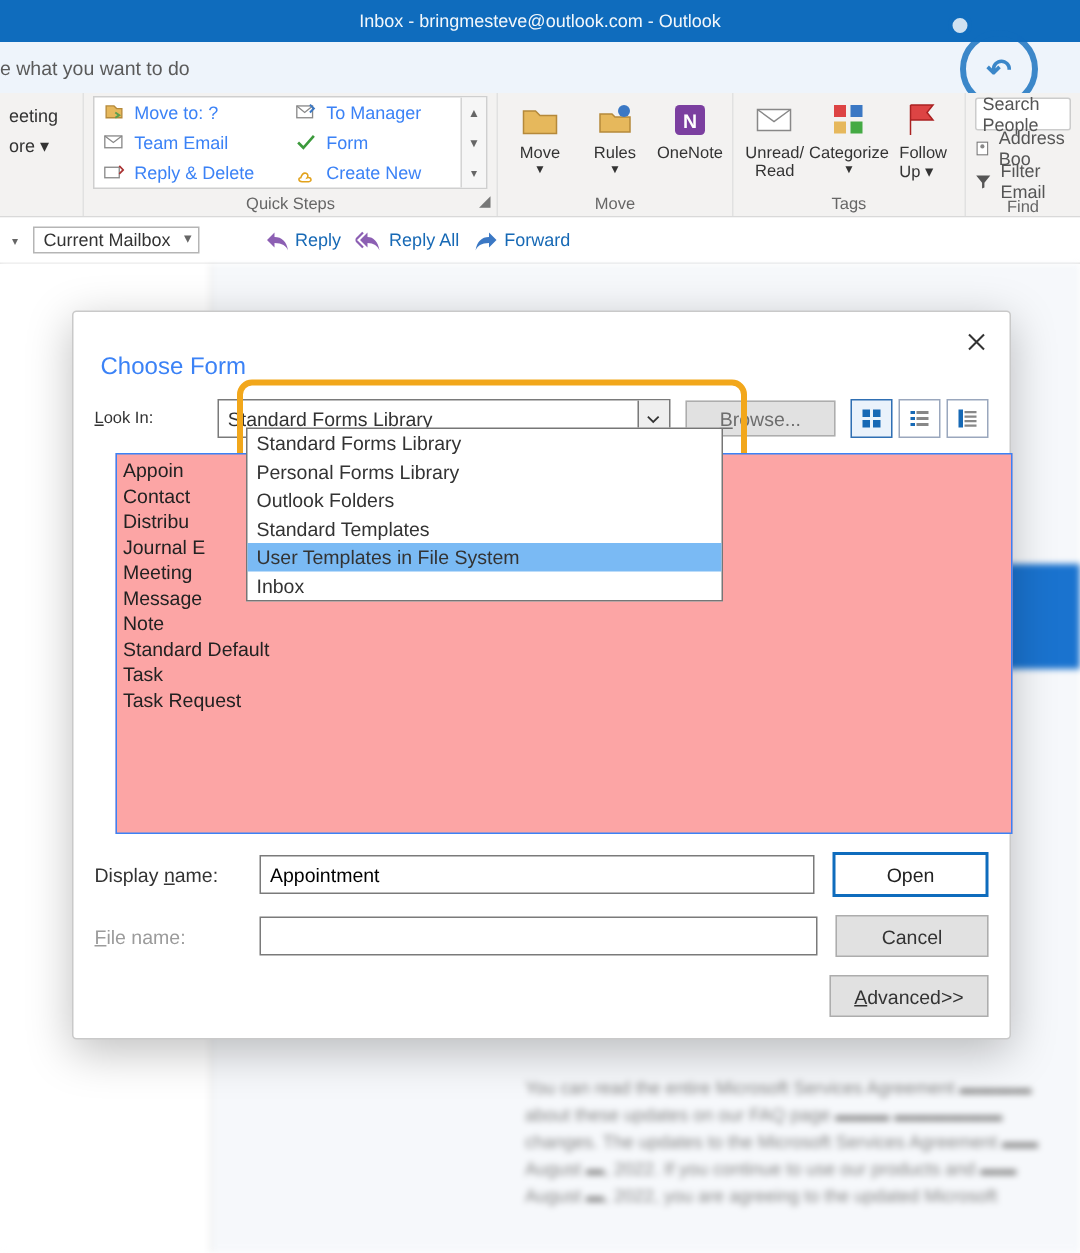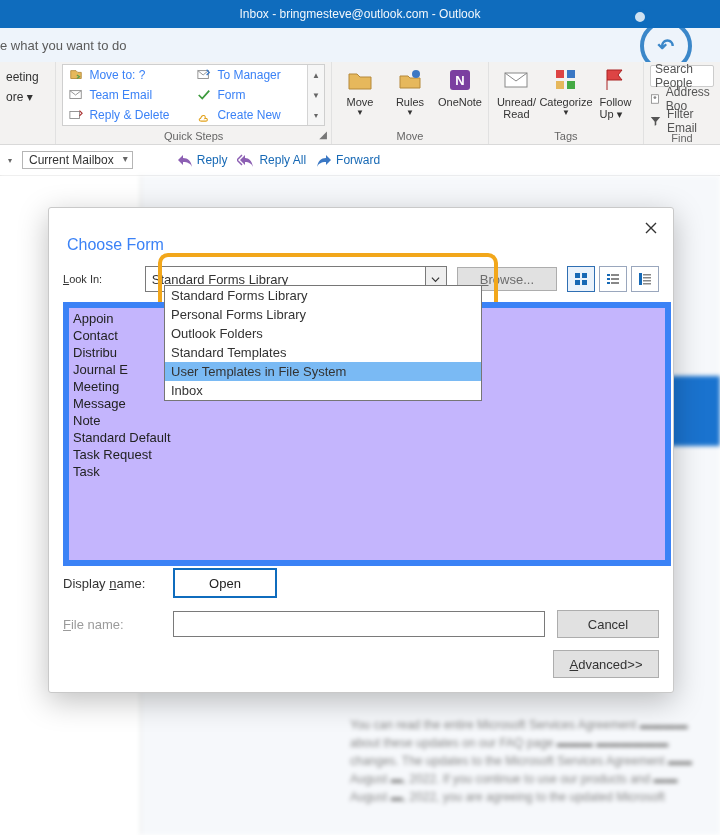--- a/index.html
+++ b/index.html
@@ -58,21 +58,21 @@
   .viewbtns{display:flex;gap:4px;margin-left:auto}
   .vb{width:26px;height:24px;border:1px solid #9aa7bd;display:flex;align-items:center;justify-content:center;background:#fff}
   .vb.active{border-color:#2f6fb3;background:#eaf2fb}
   
   .highlight{position:absolute;left:109px;top:45px;width:332px;height:160px;border:4px solid #f2a71b;border-radius:10px;pointer-events:none}
   
   .dd-list{position:absolute;left:115px;top:77px;width:316px;border:1px solid #767676;background:#fff;z-index:5}
   .dd-item{padding:2px 6px;font-size:13px}
   .dd-item.selfinal{background:#7abaf4}
   
-  .listbox{position:absolute;left:14px;top:94px;width:596px;height:250px;border:6px solid #3b82f6;background:#c4b5fd;padding-top:2px}
+  .listbox{position:absolute;left:28px;top:94px;width:596px;height:250px;border:1px solid #3b82f6;background:#fca5a5;padding-top:2px}
   .li{padding:1px 4px;font-size:13px;color:#222}
   
   .bottom{position:absolute;left:14px;right:14px;bottom:14px}
   .brow{display:flex;align-items:center;gap:12px;margin-top:12px}
   .blbl{width:98px;font-size:13px}
   .binput{flex:1;height:24px;border:1px solid #7a7a7a;background:#fff;padding:0 6px;font-size:13px}
   .bbtn{width:100px;height:26px;border:1px solid #adadad;background:#e1e1e1;font-size:13px;display:flex;align-items:center;justify-content:center}
   .bbtn.primary{border:2px solid #0f6cbd;background:#fff;color:#222}
   .bbtn.adv{width:104px;margin-left:auto}
   .disabled-lbl{color:#9b9b9b}
@@ -327,27 +327,28 @@
 
     <div class="listbox">
       <div class="li">Appoin</div>
       <div class="li">Contact</div>
       <div class="li">Distribu</div>
       <div class="li">Journal E</div>
       <div class="li">Meeting</div>
       <div class="li">Message</div>
       <div class="li">Note</div>
       <div class="li">Standard Default</div>
+      <div class="li">Task</div>
       <div class="li">Task Request</div>
-      <div class="li">Task</div>
     </div>
 
     <div class="bottom">
       <div class="brow">
         <div class="blbl">Display <span class="underline">n</span>ame:</div>
+        <input class="binput" value="Appointment" style="">
         <div class="bbtn primary">Open</div>
       </div>
       <div class="brow">
         <div class="blbl disabled-lbl"><span class="underline">F</span>ile name:</div>
         <input class="binput" value="" style="">
         <div class="bbtn">Cancel</div>
       </div>
       <div class="brow">
         <div class="bbtn adv"><span class="underline">A</span>dvanced&gt;&gt;</div>
       </div>

